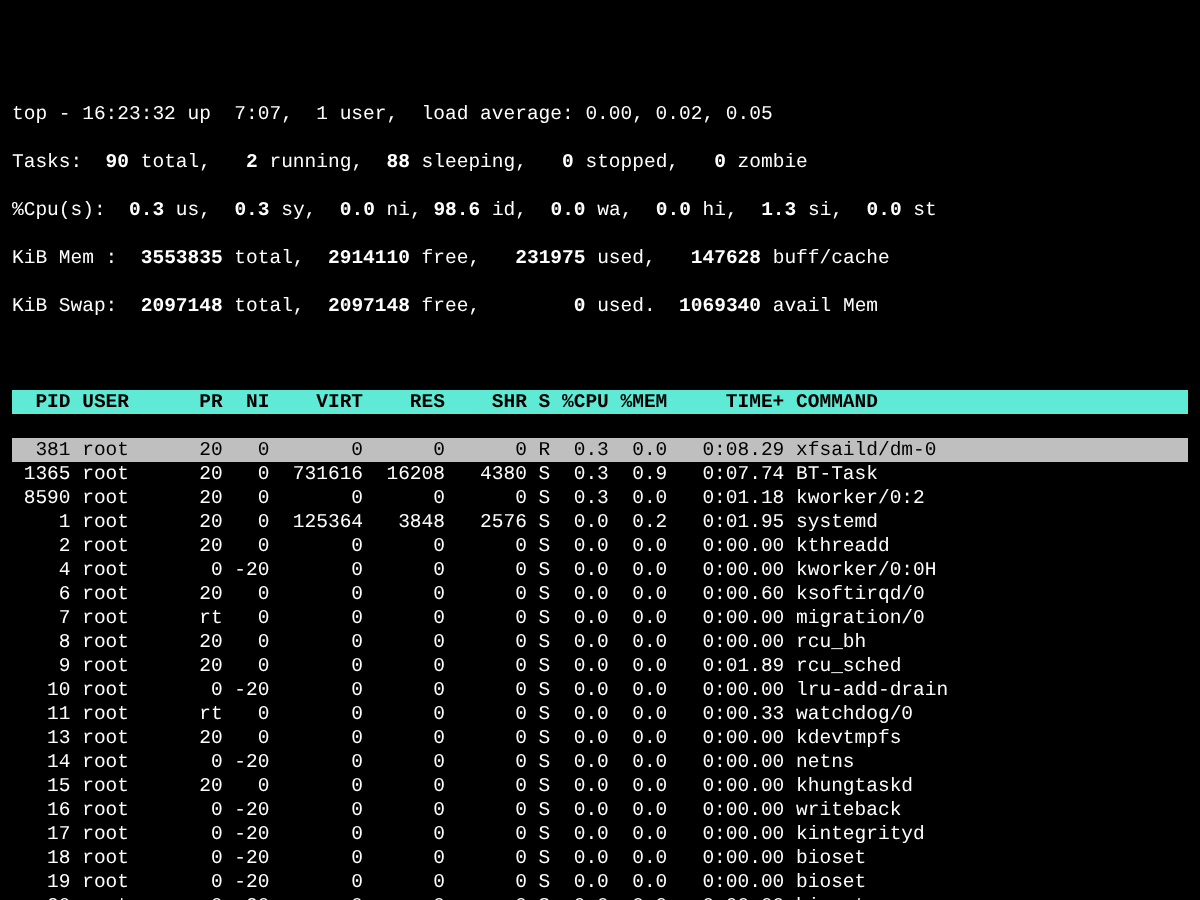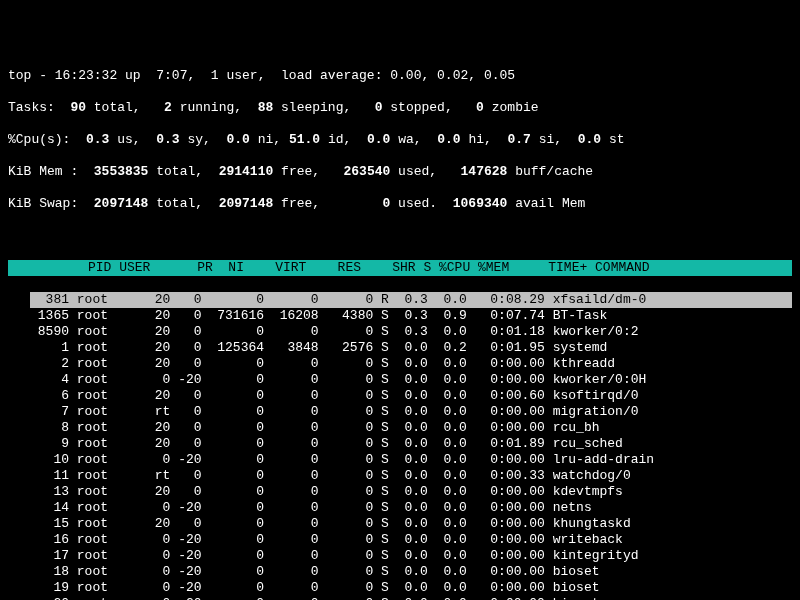--- a/index.html
+++ b/index.html
@@ -11,32 +11,32 @@
     font-size: 13px;
     line-height: 16px;
     white-space: pre;
     width: 800px;
     height: 600px;
     box-sizing: border-box;
     overflow: hidden;
   }
   .hdr { display: block; }
   .bold { font-weight: bold; }
-  .colhead { background: #14b8a6; color: #000; font-weight: normal; display: block; text-align: center; }
-  .row { display: block; margin-left: 22px; }
+  .colhead { background: #5eead4; color: #000; font-weight: bold; display: block; }
+  .row { display: block; }
   .hl  { background: #bfbfbf; color: #000; }
 </style>
 </head>
 <body>
 
 
 
 <span class="hdr">top - 16:23:32 up  7:07,  1 user,  load average: 0.00, 0.02, 0.05</span>
 <span class="hdr" id="tasks-line">Tasks: <span class="bold"> 90</span> total, <span class="bold">  2</span> running, <span class="bold"> 88</span> sleeping, <span class="bold">  0</span> stopped, <span class="bold">  0</span> zombie</span>
-<span class="hdr" id="cpu-line">%Cpu(s): <span class="bold"> 0.3</span> us, <span class="bold"> 0.3</span> sy, <span class="bold"> 0.0</span> ni, <span class="bold">51.0</span> id, <span class="bold"> 0.0</span> wa, <span class="bold"> 0.0</span> hi, <span class="bold"> 0.7</span> si, <span class="bold"> 0.0</span> st</span>
-<span class="hdr" id="mem-line">KiB Mem : <span class="bold"> 3553835</span> total, <span class="bold"> 2914110</span> free, <span class="bold">  263540</span> used, <span class="bold">  147628</span> buff/cache</span>
+<span class="hdr" id="cpu-line">%Cpu(s): <span class="bold"> 0.3</span> us, <span class="bold"> 0.3</span> sy, <span class="bold"> 0.0</span> ni, <span class="bold">98.6</span> id, <span class="bold"> 0.0</span> wa, <span class="bold"> 0.0</span> hi, <span class="bold"> 1.3</span> si, <span class="bold"> 0.0</span> st</span>
+<span class="hdr" id="mem-line">KiB Mem : <span class="bold"> 3553835</span> total, <span class="bold"> 2914110</span> free, <span class="bold">  231975</span> used, <span class="bold">  147628</span> buff/cache</span>
 <span class="hdr" id="swap-line">KiB Swap: <span class="bold"> 2097148</span> total, <span class="bold"> 2097148</span> free, <span class="bold">       0</span> used. <span class="bold"> 1069340</span> avail Mem</span>
 <span class="hdr"> </span>
 <span class="colhead">  PID USER      PR  NI    VIRT    RES    SHR S %CPU %MEM     TIME+ COMMAND          </span>
 <div id="proc-body"><span class="row hl">  381 root      20   0       0      0      0 R  0.3  0.0   0:08.29 xfsaild/dm-0</span><span class="row"> 1365 root      20   0  731616  16208   4380 S  0.3  0.9   0:07.74 BT-Task</span><span class="row"> 8590 root      20   0       0      0      0 S  0.3  0.0   0:01.18 kworker/0:2</span><span class="row">    1 root      20   0  125364   3848   2576 S  0.0  0.2   0:01.95 systemd</span><span class="row">    2 root      20   0       0      0      0 S  0.0  0.0   0:00.00 kthreadd</span><span class="row">    4 root       0 -20       0      0      0 S  0.0  0.0   0:00.00 kworker/0:0H</span><span class="row">    6 root      20   0       0      0      0 S  0.0  0.0   0:00.60 ksoftirqd/0</span><span class="row">    7 root      rt   0       0      0      0 S  0.0  0.0   0:00.00 migration/0</span><span class="row">    8 root      20   0       0      0      0 S  0.0  0.0   0:00.00 rcu_bh</span><span class="row">    9 root      20   0       0      0      0 S  0.0  0.0   0:01.89 rcu_sched</span><span class="row">   10 root       0 -20       0      0      0 S  0.0  0.0   0:00.00 lru-add-drain</span><span class="row">   11 root      rt   0       0      0      0 S  0.0  0.0   0:00.33 watchdog/0</span><span class="row">   13 root      20   0       0      0      0 S  0.0  0.0   0:00.00 kdevtmpfs</span><span class="row">   14 root       0 -20       0      0      0 S  0.0  0.0   0:00.00 netns</span><span class="row">   15 root      20   0       0      0      0 S  0.0  0.0   0:00.00 khungtaskd</span><span class="row">   16 root       0 -20       0      0      0 S  0.0  0.0   0:00.00 writeback</span><span class="row">   17 root       0 -20       0      0      0 S  0.0  0.0   0:00.00 kintegrityd</span><span class="row">   18 root       0 -20       0      0      0 S  0.0  0.0   0:00.00 bioset</span><span class="row">   19 root       0 -20       0      0      0 S  0.0  0.0   0:00.00 bioset</span><span class="row">   20 root       0 -20       0      0      0 S  0.0  0.0   0:00.00 bioset</span></div>
 
 
 
 
 </body></html>

